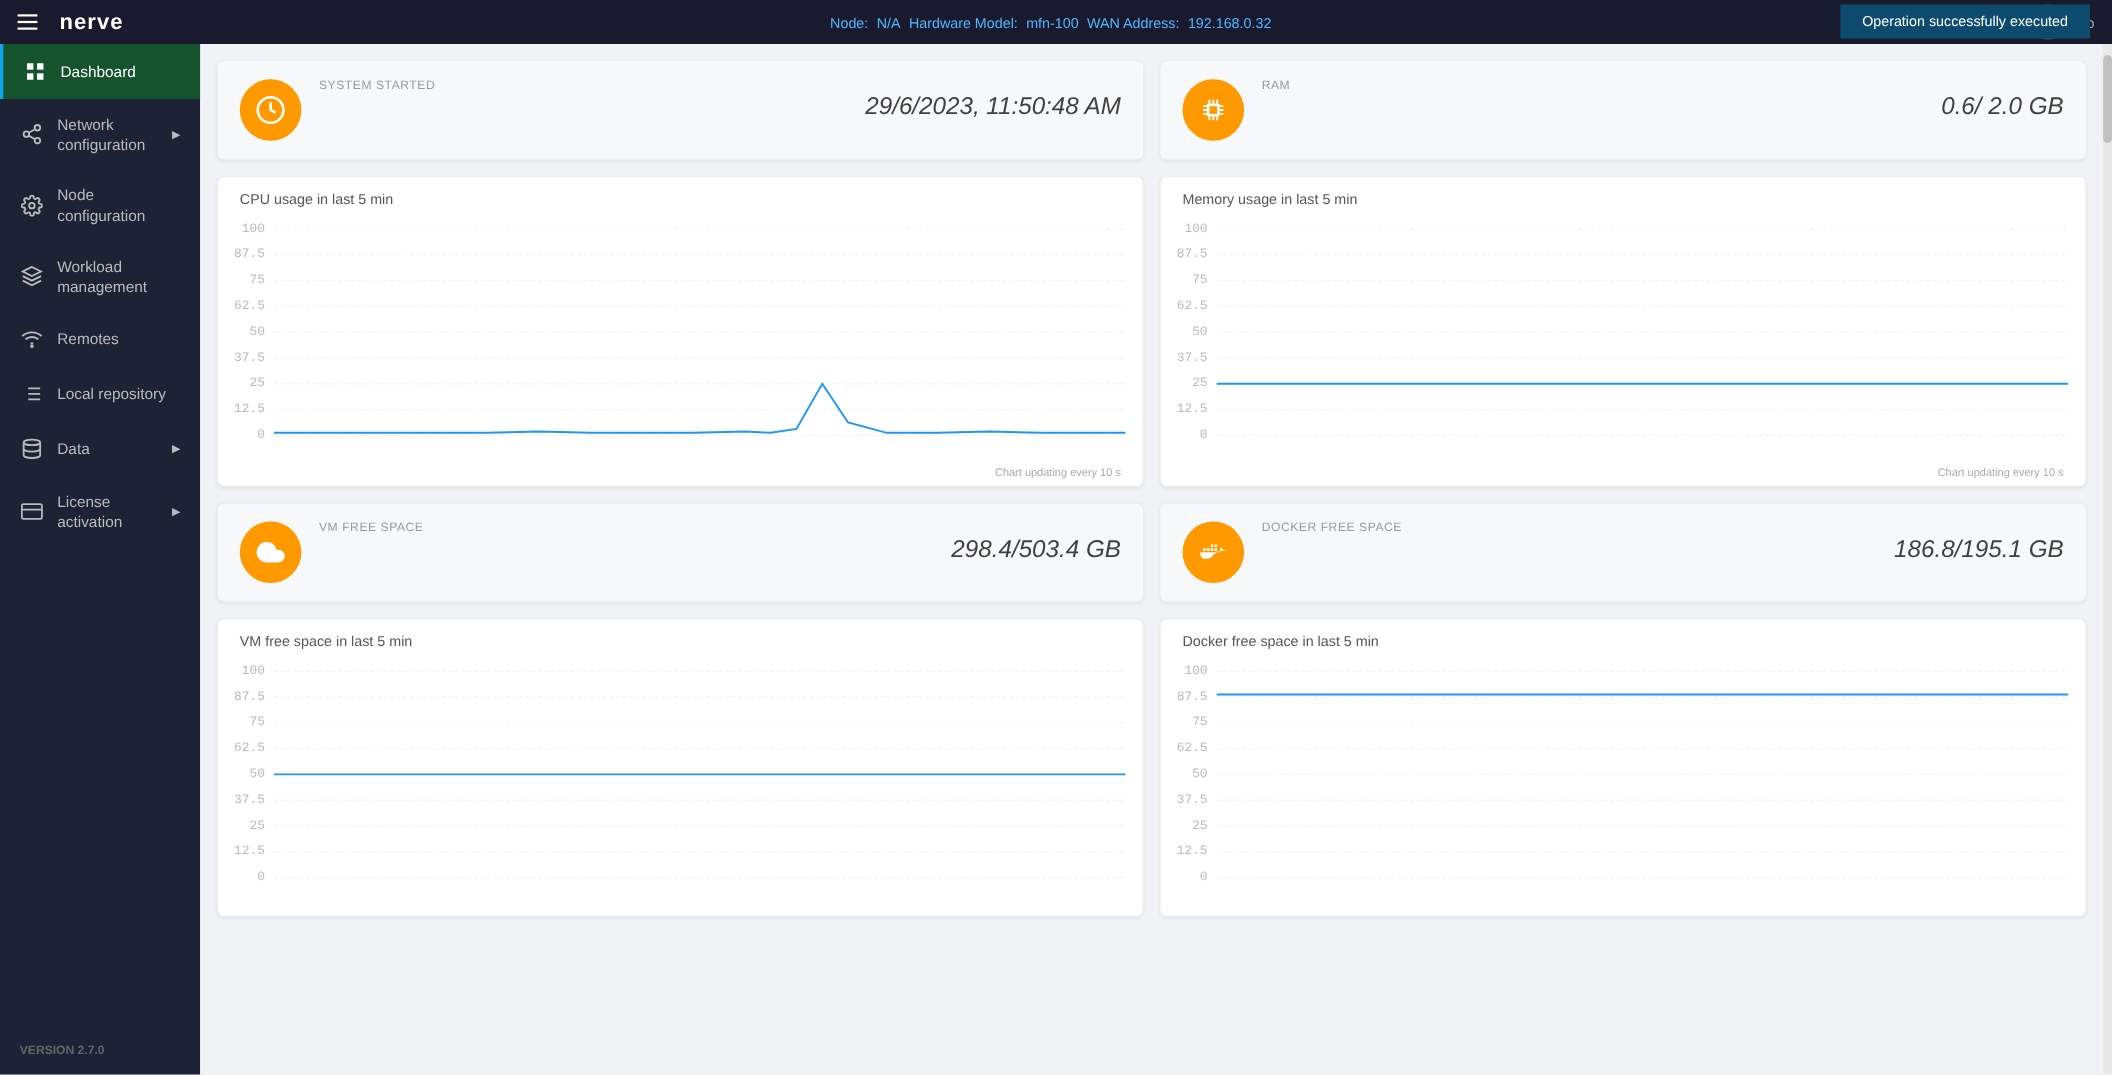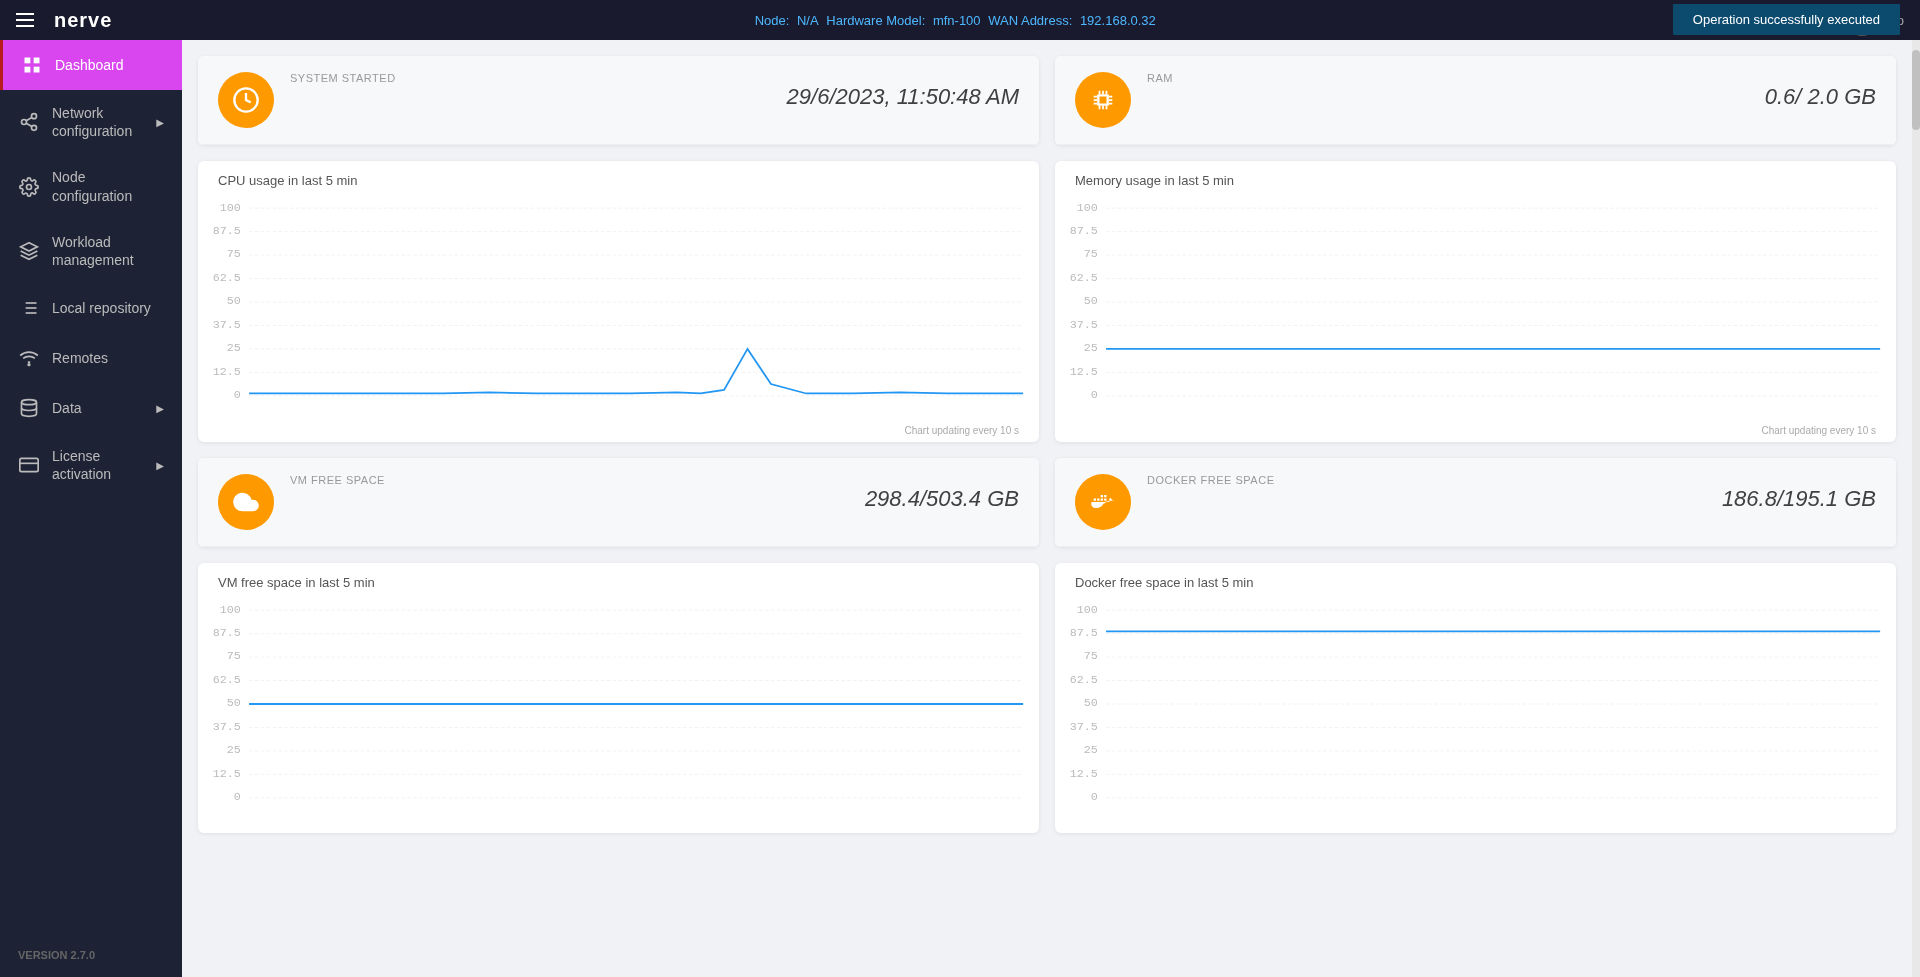--- a/index.html
+++ b/index.html
@@ -55,21 +55,21 @@
       display: flex;
       align-items: center;
       gap: 12px;
       padding: 14px 18px;
       cursor: pointer;
       font-size: 14px;
       color: #bbb;
       transition: background 0.2s;
       position: relative;
     }
-    .sidebar-item.active { background: #d946ef; color: #fff; border-left: 3px solid #b91c1c; }
+    .sidebar-item.active { background: #14532d; color: #fff; border-left: 3px solid #0ea5e9; }
     .sidebar-item .icon { width: 22px; height: 22px; flex-shrink: 0; display: flex; align-items: center; justify-content: center; }
     .sidebar-item .label { line-height: 1.3; }
     .sidebar-item .arrow { margin-left: auto; font-size: 10px; }
     .sidebar-version { margin-top: auto; padding: 16px 18px; font-size: 11px; color: #666; font-weight: 600; }
 
     
     .content { flex: 1; overflow-y: auto; padding: 16px; background: #f0f2f5; }
     .dashboard-grid { display: grid; grid-template-columns: 1fr 1fr; gap: 16px; }
 
     
@@ -187,41 +187,41 @@
           <polyline points="2 17 12 22 22 17"></polyline>
           <polyline points="2 12 12 17 22 12"></polyline>
         </svg>
       </span>
       <span class="label">Workload management</span>
     </div>
 
     <div class="sidebar-item">
       <span class="icon">
         <svg viewBox="0 0 24 24" fill="none" stroke="currentColor" stroke-width="2" width="20" height="20">
+          <path d="M1.42 9a16 16 0 0 1 21.16 0"></path>
+          <path d="M5 12.55a11 11 0 0 1 14.08 0"></path>
+          <path d="M10.54 17.09a6.58 6.58 0 0 1 2.92 0"></path>
+          <circle cx="12" cy="20" r="1" fill="currentColor"></circle>
+        </svg>
+      </span>
+      <span class="label">Remotes</span>
+    </div>
+
+    <div class="sidebar-item">
+      <span class="icon">
+        <svg viewBox="0 0 24 24" fill="none" stroke="currentColor" stroke-width="2" width="20" height="20">
           <line x1="8" y1="6" x2="21" y2="6"></line>
             <line x1="8" y1="12" x2="21" y2="12"></line>
           <line x1="8" y1="18" x2="21" y2="18"></line>
           <line x1="3" y1="6" x2="3.01" y2="6"></line>
             <line x1="3" y1="12" x2="3.01" y2="12"></line>
           <line x1="3" y1="18" x2="3.01" y2="18"></line>
         </svg>
       </span>
       <span class="label">Local repository</span>
-    </div>
-
-    <div class="sidebar-item">
-      <span class="icon">
-        <svg viewBox="0 0 24 24" fill="none" stroke="currentColor" stroke-width="2" width="20" height="20">
-          <path d="M1.42 9a16 16 0 0 1 21.16 0"></path>
-          <path d="M5 12.55a11 11 0 0 1 14.08 0"></path>
-          <path d="M10.54 17.09a6.58 6.58 0 0 1 2.92 0"></path>
-          <circle cx="12" cy="20" r="1" fill="currentColor"></circle>
-        </svg>
-      </span>
-      <span class="label">Remotes</span>
     </div>
 
     <div class="sidebar-item">
       <span class="icon">
         <svg viewBox="0 0 24 24" fill="none" stroke="currentColor" stroke-width="2" width="20" height="20">
           <ellipse cx="12" cy="5" rx="9" ry="3"></ellipse>
           <path d="M21 12c0 1.66-4 3-9 3s-9-1.34-9-3"></path>
           <path d="M3 5v14c0 1.66 4 3 9 3s9-1.34 9-3V5"></path>
         </svg>
       </span>

